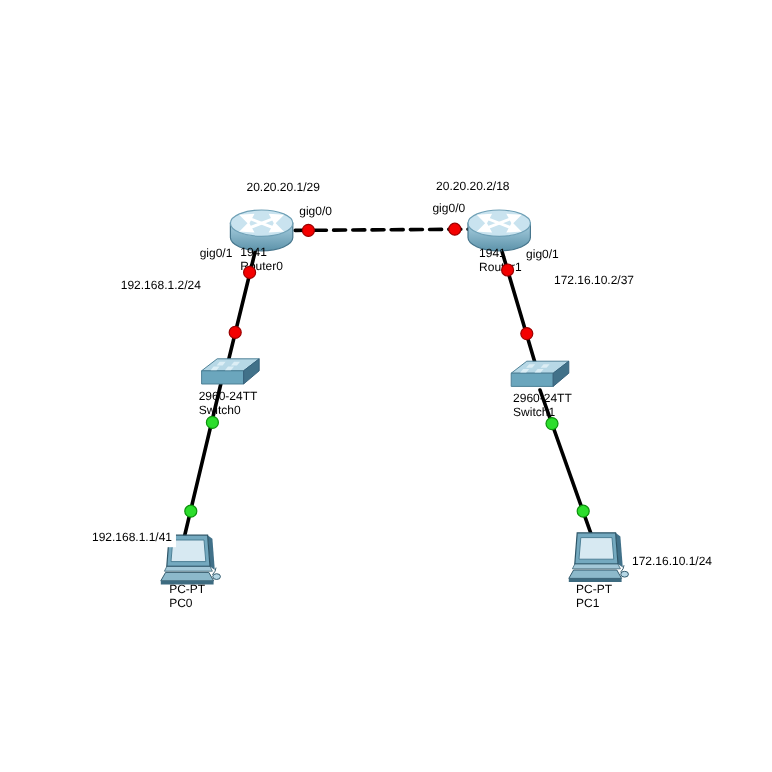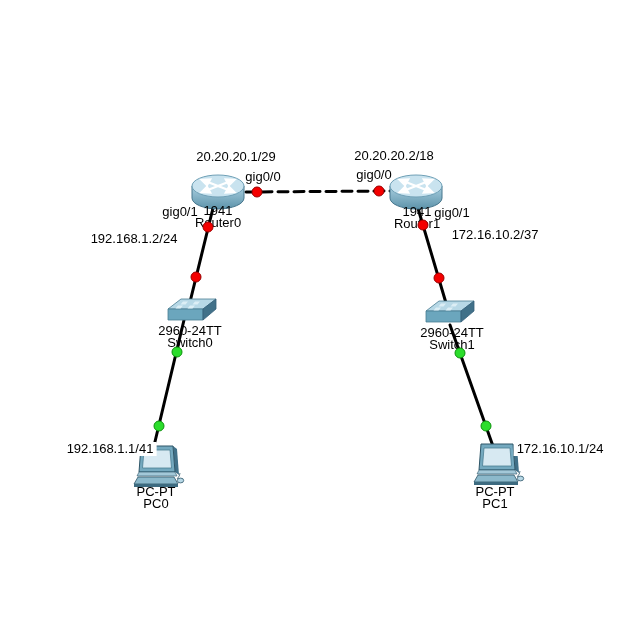--- a/index.html
+++ b/index.html
@@ -9,22 +9,22 @@
   }
   svg.layer{position:absolute;left:0;top:0;}
   .dots-layer{pointer-events:none;}
   .wire{stroke:var(--link,#000000);stroke-width:3;stroke-linecap:round;}
   .wire.dashed{stroke-dasharray:10 6;}
   .dot{stroke-width:1;}
   .dot.down{fill:var(--status-down,#f40000);stroke:#9b0000;}
   .dot.up{fill:var(--status-up,#2cdd2c);stroke:#0c920c;}
   .device{position:absolute;}
   .lbl{
-    position:absolute;font-size:13px;line-height:12px;color:var(--text,#000000);
-    white-space:nowrap;transform:translateX(-50%);text-align:center;z-index:3;
+    position:absolute;font-size:10px;line-height:12px;color:var(--text,#000000);
+    white-space:nowrap;transform:translateX(-50%);text-align:left;z-index:3;
   }
   .note{background:var(--note-bg,#ffffff);padding:1px 3px;}
   .devlabel{z-index:3;}
   .z1{z-index:1}.z2{z-index:2}.z4{z-index:4}
 </style>
 </head>
 <body>
 
 <div class="canvas">
 
@@ -142,21 +142,21 @@
         <ellipse cx="48.5" cy="36.5" rx="3.2" ry="2.4" fill="#b7d8e6" stroke="#2e5668" stroke-width="0.8"></ellipse>
       </g>
     </svg>
   </div>
 
   <div class="lbl note" style="left:236px;top:150px">20.20.20.1/29</div>
   <div class="lbl note" style="left:394px;top:149px">20.20.20.2/18</div>
   <div class="lbl note" style="left:134px;top:232px">192.168.1.2/24</div>
   <div class="lbl note" style="left:495px;top:228px">172.16.10.2/37</div>
   <div class="lbl note" style="left:110px;top:442px">192.168.1.1/41</div>
-  <div class="lbl note" style="left:560px;top:442px">172.16.10.1/24</div>
+  <div class="lbl note" style="left:560px;top:462px">172.16.10.1/24</div>
 
   <div class="lbl" style="left:263px;top:171px">gig0/0</div>
   <div class="lbl" style="left:374px;top:169px">gig0/0</div>
   <div class="lbl" style="left:180px;top:206px">gig0/1</div>
   <div class="lbl" style="left:452px;top:207px">gig0/1</div>
 
   <div class="lbl devlabel" style="left:218px;top:205px">
     <div>1941</div>
     <div>Router0</div>
   </div>

